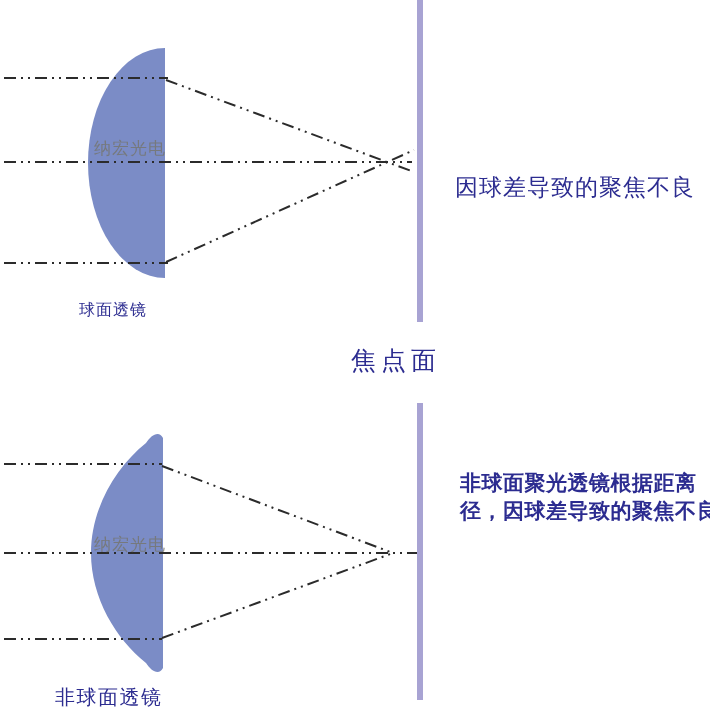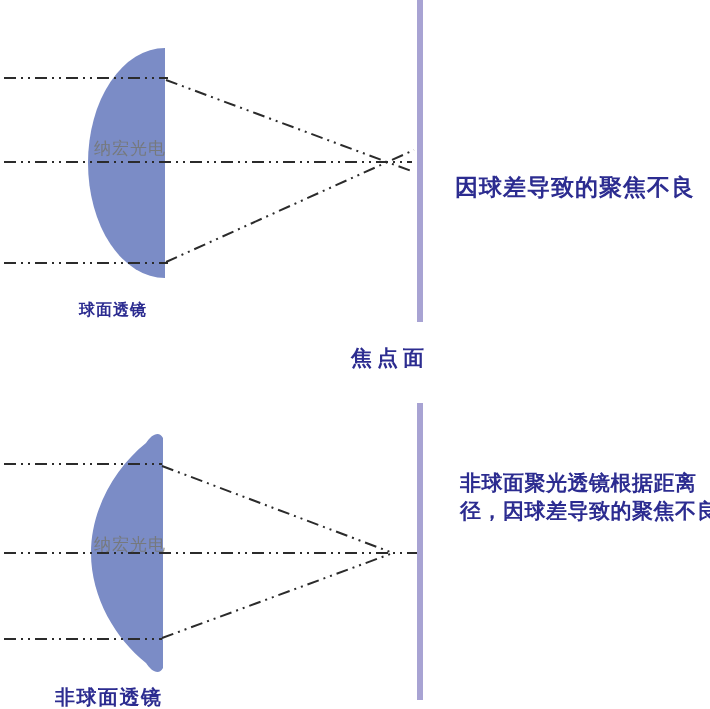--- a/index.html
+++ b/index.html
@@ -26,33 +26,32 @@
     stroke-width:2;
     fill:none;
     stroke-dasharray:12 5 2 5 2 5;
     stroke-linecap:butt;
   }
   .focal{fill:var(--focal-line);}
   .txt{
     position:absolute;
     color:var(--label-text);
     white-space:nowrap;
-    font-weight:bold;
   }
   .wm{
     position:absolute;
     color:var(--watermark-text);
     opacity:.8;
     font-size:17px;
     letter-spacing:1px;
     white-space:nowrap;
   }
   .lens-label-top{left:79px;top:300px;font-size:16px;letter-spacing:1px;}
   .lens-label-bottom{left:55px;top:684px;font-size:20px;letter-spacing:1.5px;}
-  .focal-label{left:351px;top:344px;font-size:21px;letter-spacing:5px;}
+  .focal-label{left:351px;top:344px;font-size:25px;letter-spacing:5px;}
   .caption-top{left:455px;top:172px;font-size:23px;letter-spacing:1px;}
   .caption-bottom{
     position:absolute;left:460px;top:469px;
     color:var(--label-text);
     font-size:21px;line-height:28px;letter-spacing:0.5px;
     white-space:nowrap;
     font-weight:bold;
   }
   .wm-top{left:94px;top:137px;}
   .wm-bottom{left:94px;top:533px;}

